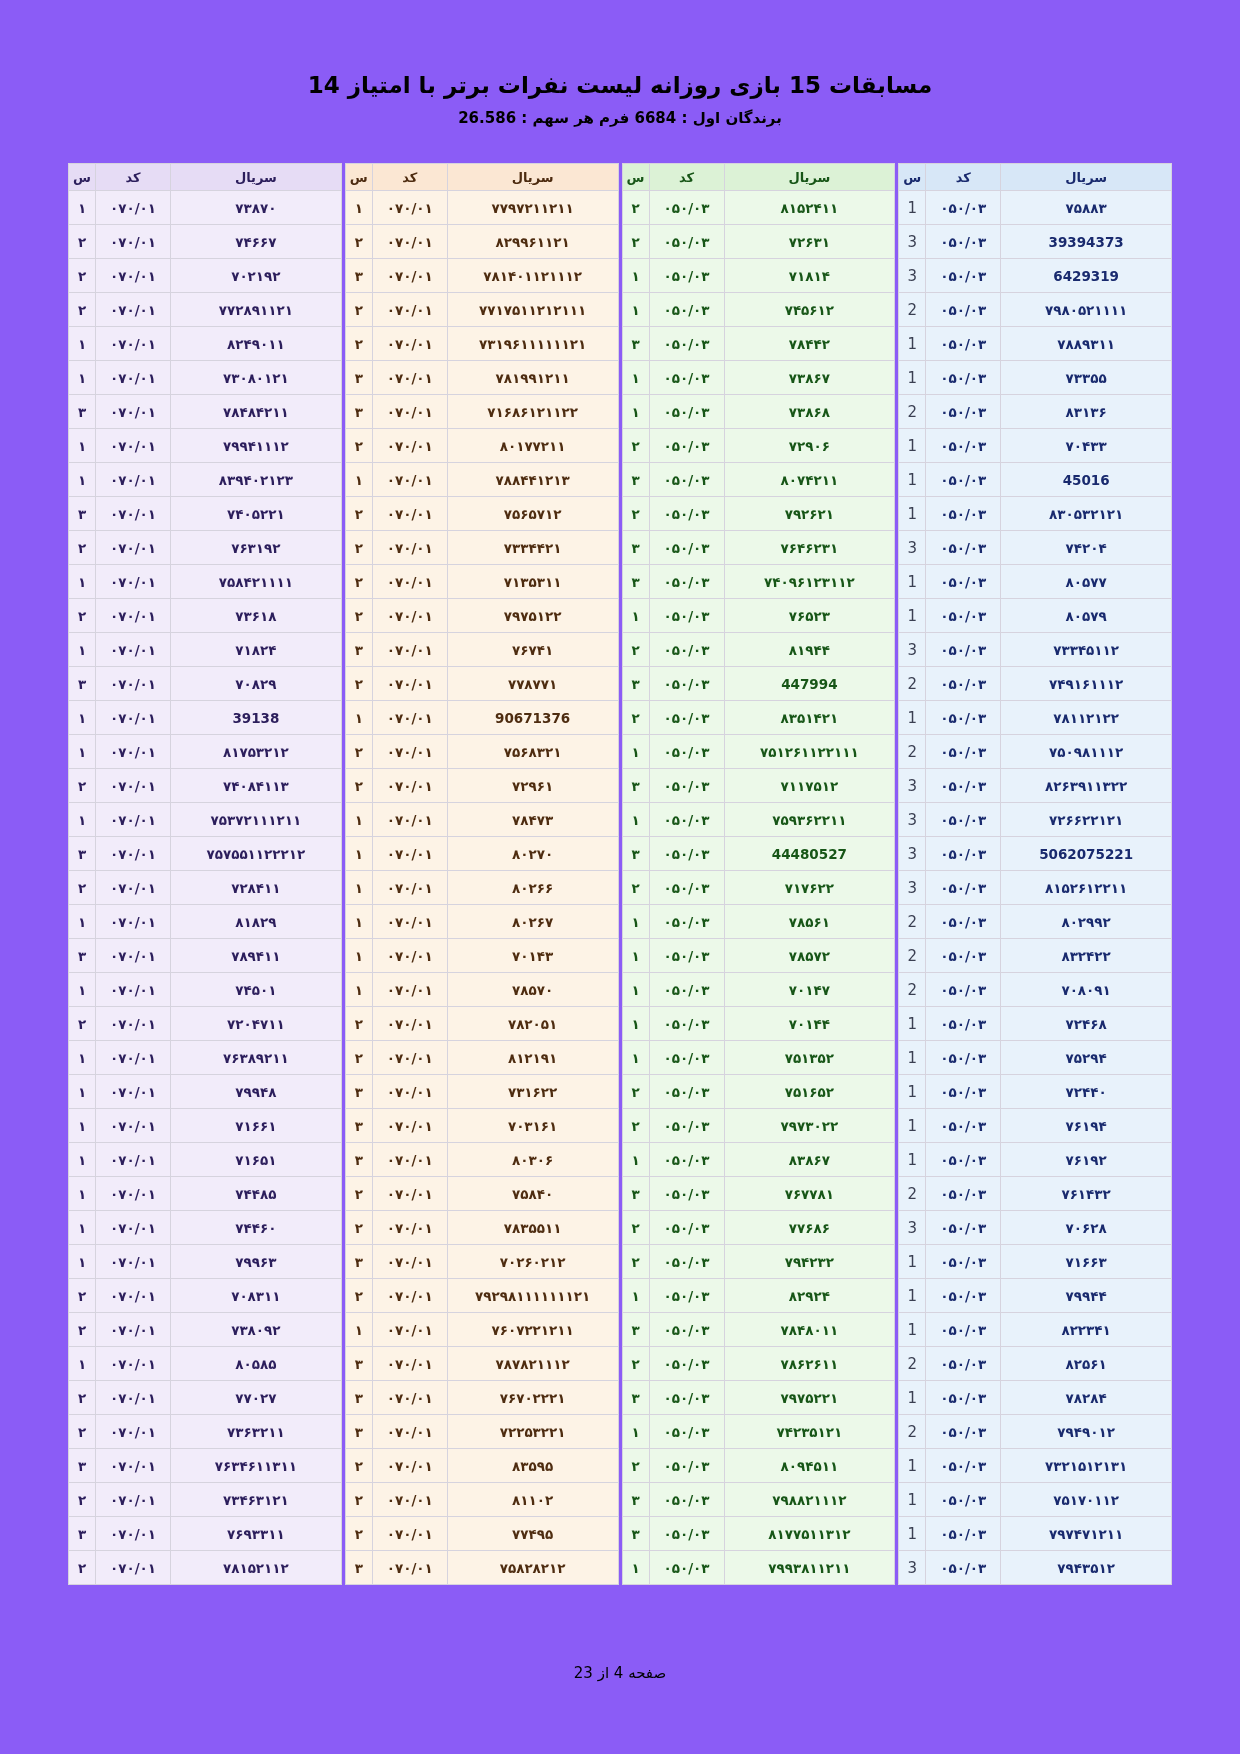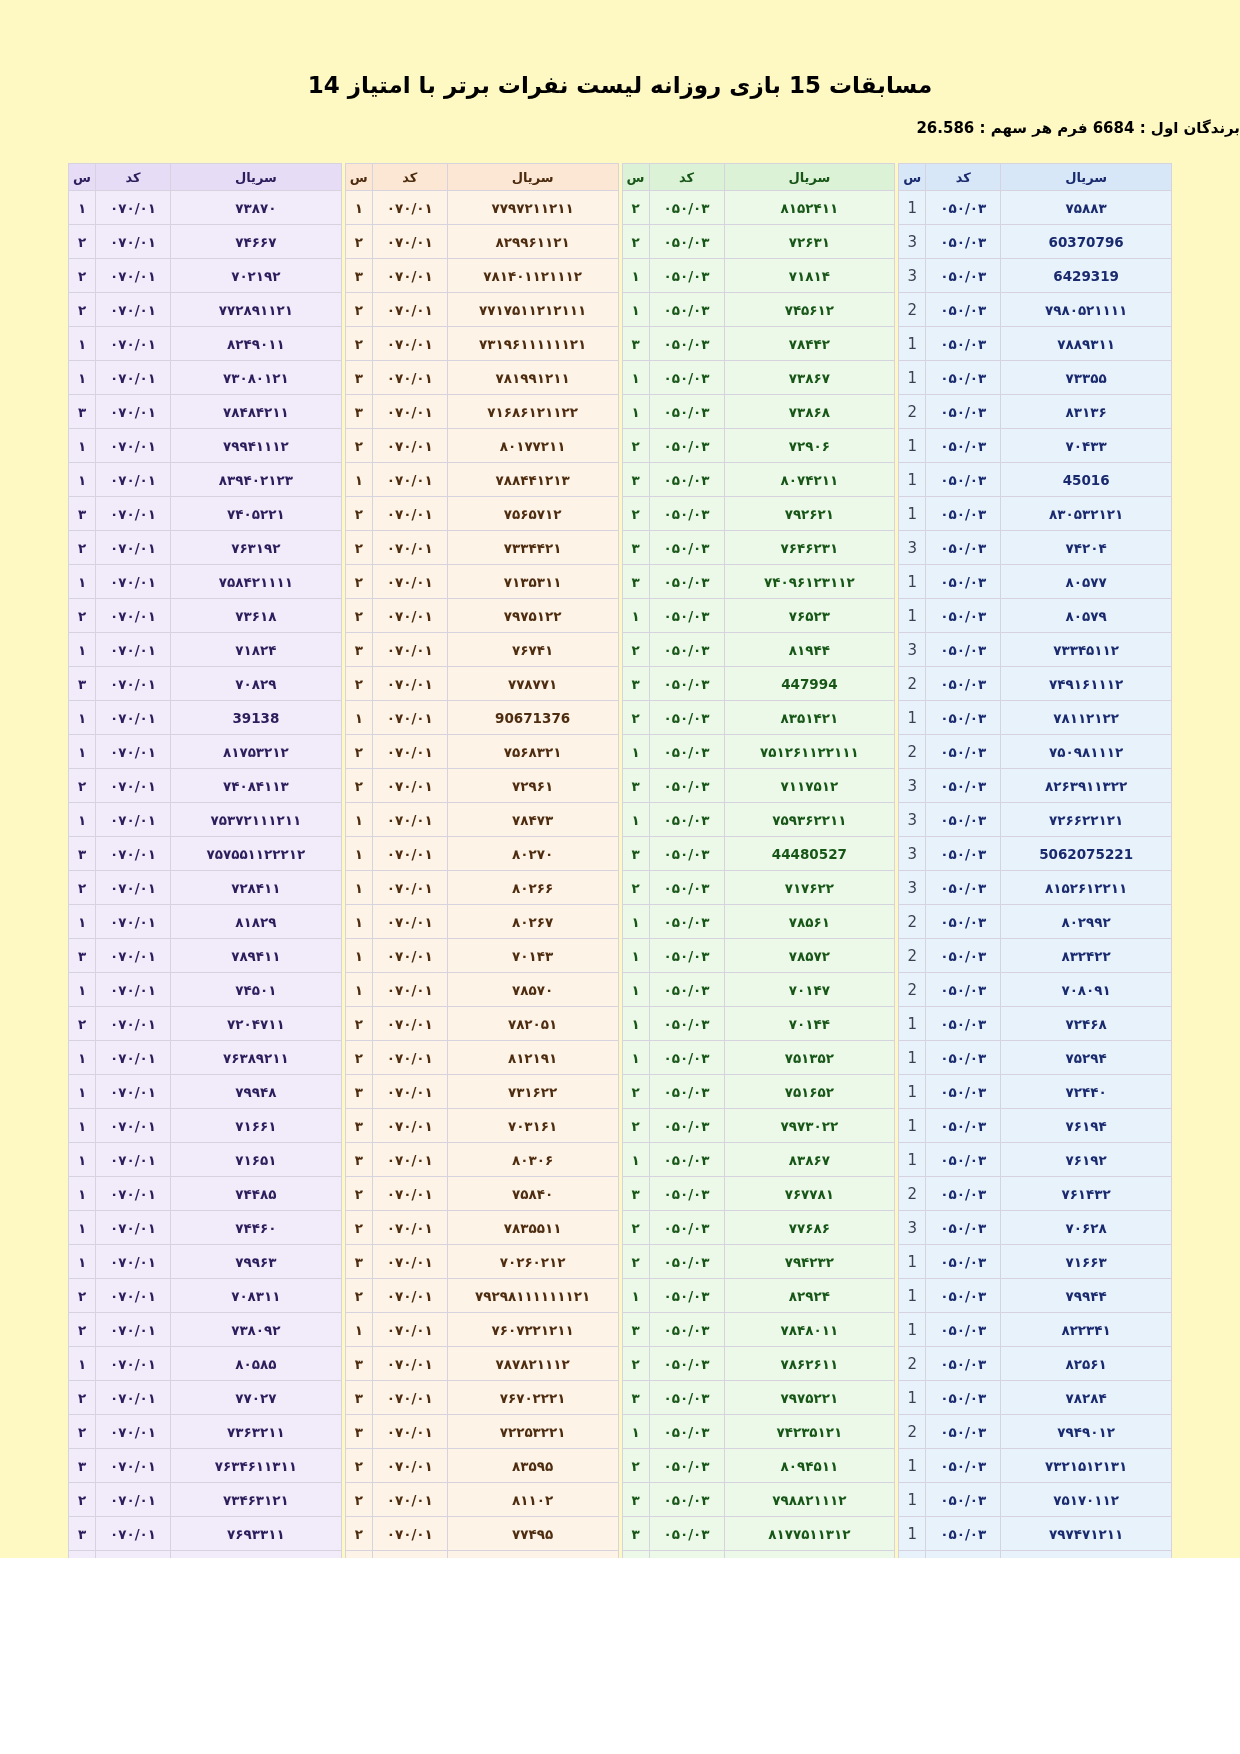--- a/index.html
+++ b/index.html
@@ -1,32 +1,33 @@
 <!DOCTYPE html>
 <html><head>
 <meta charset="utf-8">
 <style>
   html,body{margin:0;padding:0;background:#ffffff;}
   .page{
     position:relative;
-    width:1240px;height:1558px;
-    background:#fef9c3;
+    width:1240px;height:1754px;
+    background:#8b5cf6;
     font-family:"DejaVu Sans",sans-serif;
     overflow:hidden;
   }
   .title{
     padding-top:72px;
     text-align:center;
     font-size:23px;
     font-weight:bold;
     color:#000;
     direction:rtl;
   }
   .subtitle{
-    margin-top:21px;
+    margin-top:11px;
+    text-align:center;
     font-size:15px;
     font-weight:bold;
     color:#000;
     direction:rtl;
   }
   .tables{
     position:absolute;
     left:68px;top:163px;
     width:1104px;
     display:flex;
@@ -743,21 +744,21 @@
       </thead>
       <tbody>
           <tr>
             <td class="c-s">1</td>
             <td class="c-code">۰۵۰/۰۳</td>
             <td class="c-serial">۷۵۸۸۳</td>
           </tr>
           <tr>
             <td class="c-s">3</td>
             <td class="c-code">۰۵۰/۰۳</td>
-            <td class="c-serial">60370796</td>
+            <td class="c-serial">39394373</td>
           </tr>
           <tr>
             <td class="c-s">3</td>
             <td class="c-code">۰۵۰/۰۳</td>
             <td class="c-serial">6429319</td>
           </tr>
           <tr>
             <td class="c-s">2</td>
             <td class="c-code">۰۵۰/۰۳</td>
             <td class="c-serial">۷۹۸۰۵۲۱۱۱۱</td>

